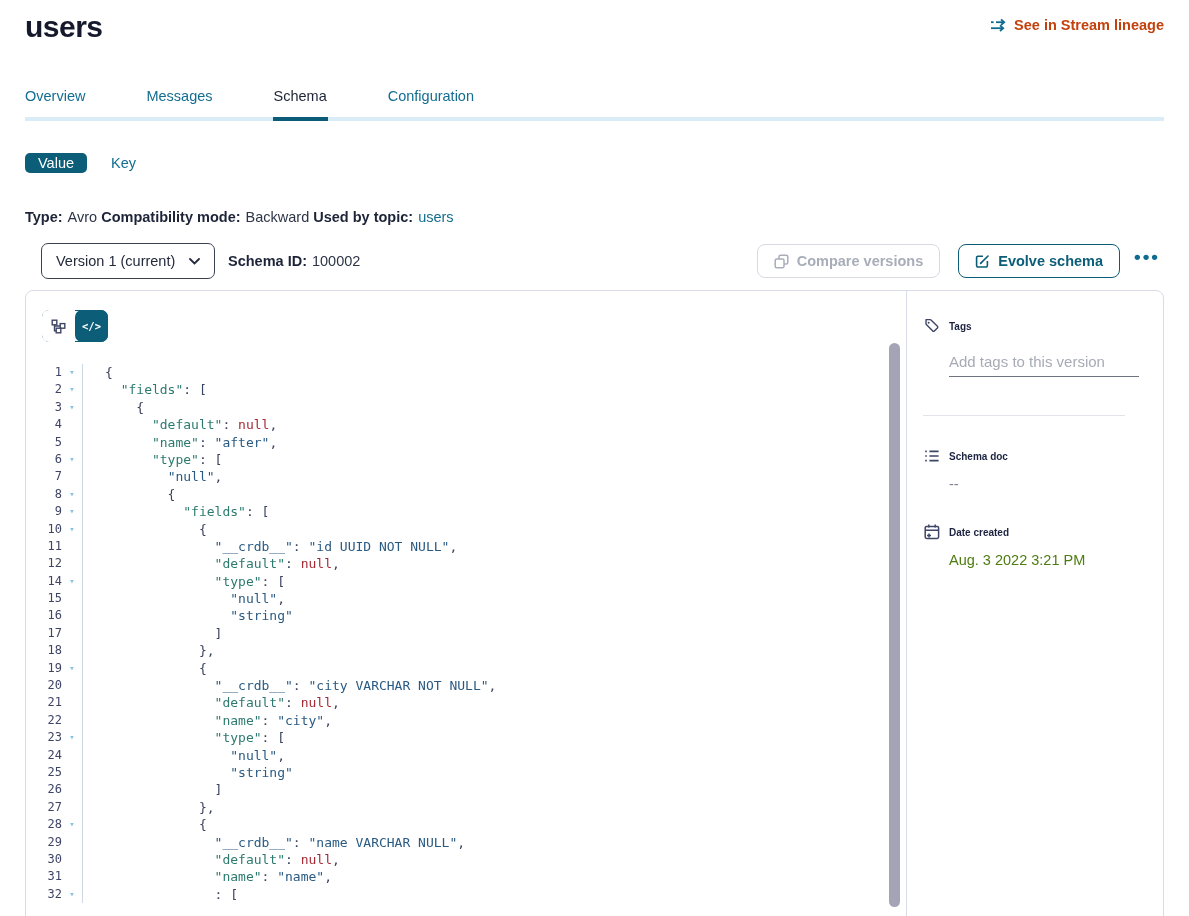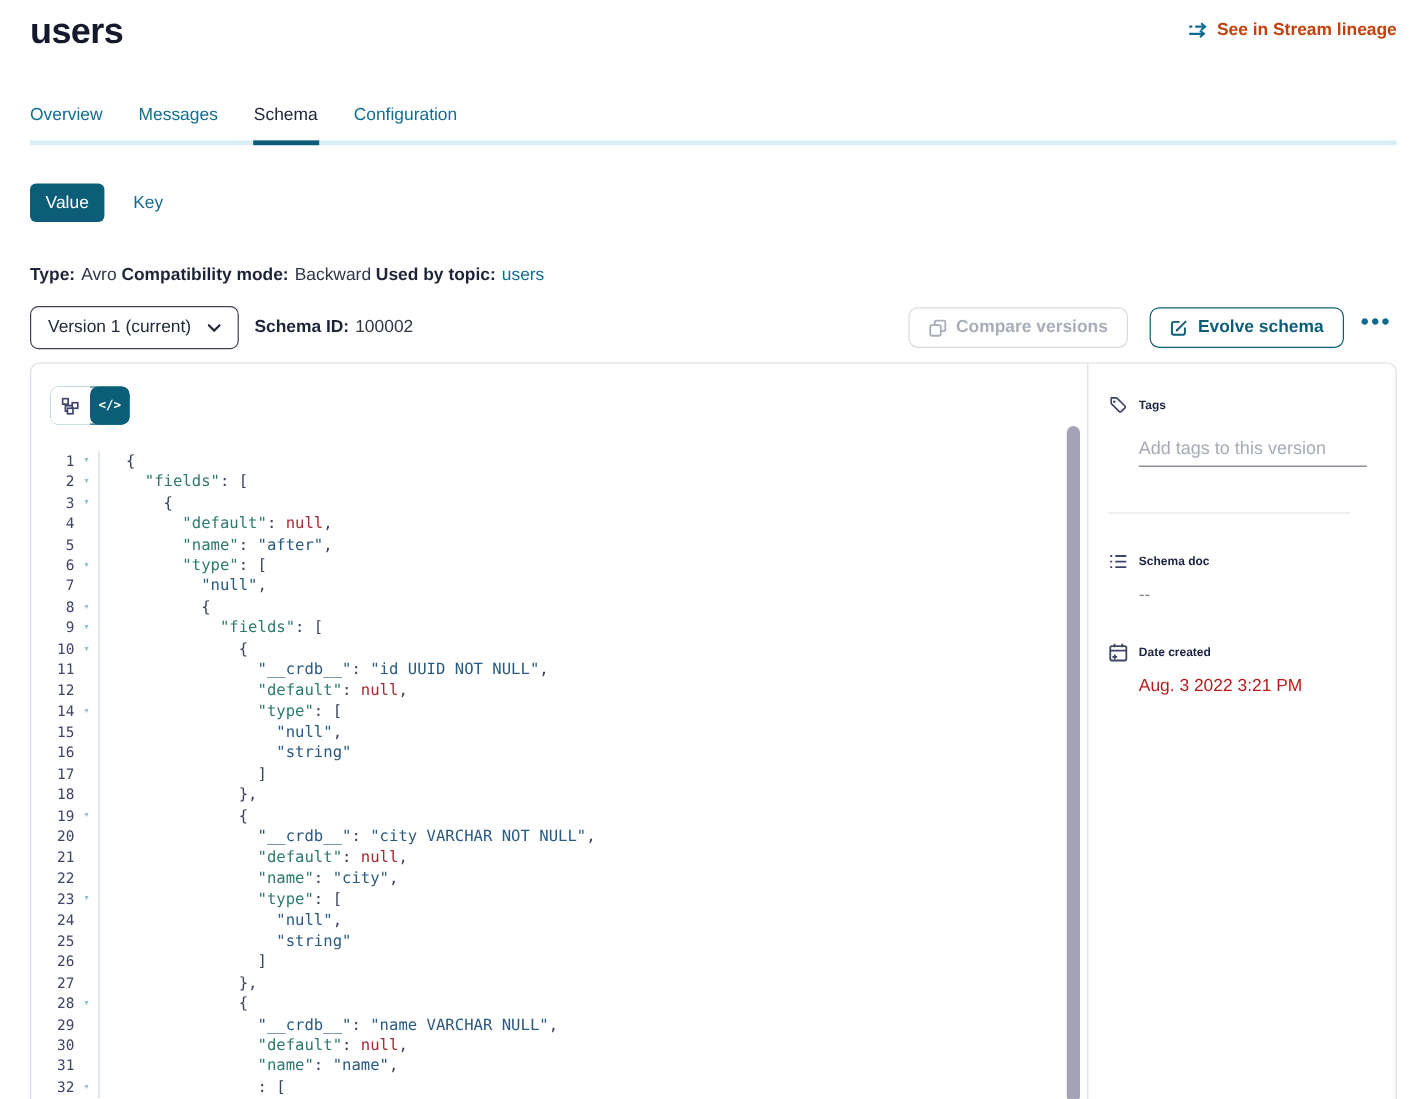--- a/index.html
+++ b/index.html
@@ -8,44 +8,44 @@
   .container { margin:0 25px; width:1139px; }
 
   
   .header { display:flex; align-items:flex-start; justify-content:space-between; padding-top:10px; }
   .page-title { font-size:30px; font-weight:700; letter-spacing:-0.5px; color:#15192b; }
   .lineage-link { display:flex; align-items:center; gap:7px; color:#c2410c; font-weight:700;
                   font-size:14.5px; margin-top:7px; cursor:pointer; }
 
   
   .tabs-wrap { margin-top:44px; position:relative; }
-  .tabs { display:flex; }
+  .tabs { display:flex;gap:31px; }
   .tab { font-size:14.5px; color:#136d91; margin-right:30px; padding-bottom:13px;
          position:relative; cursor:pointer; }
   .tab.active { color:#1b2335; font-weight:400; }
   .tab.active .tab-indicator { content:''; position:absolute; left:-1px; right:-1px; bottom:-4px;
          height:4px; background:#0b5c79; z-index:2; }
   .tab-track { height:4px; background:#daedf6; width:100%; }
 
   
   .vk-row { margin-top:32px; display:flex; align-items:center; }
-  .value-btn { background:#0c5d78; color:#ffffff; font-size:14.5px; height:32px; padding:0 13px;
+  .value-btn { background:#0c5d78; color:#ffffff; font-size:14.5px; height:20px; padding:0 13px;
                border:none; border-radius:5px; display:flex; align-items:center; cursor:pointer; }
   .key-link { color:#136d91; font-size:14.5px; margin-left:24px; cursor:pointer; }
 
   
   .meta-row { margin-top:36px; font-size:14.5px; display:flex; gap:4px; color:#2e3547; }
   .meta-label { font-weight:700; color:#1d2438; margin-right:5px; }
   .meta-link { color:#136d91; cursor:pointer; }
 
   
   .version-row { margin-top:18px; display:flex; align-items:center; }
   .version-select { height:36px; width:174px; border:1px solid #3a4152; border-radius:7px;
                     display:flex; align-items:center; justify-content:space-between;
-                    padding:0 14px; font-size:14.5px; color:#232a3b; cursor:pointer; background:#fff; }
+                    padding:0 14px; font-size:14.5px; color:#232a3b; cursor:pointer; background:#fff;margin-left:16px; }
   .schema-id { margin-left:13px; font-size:14.5px; }
   .btn-group { margin-left:auto; display:flex; align-items:center; }
   .btn { height:34px; border-radius:8px; font-size:14.5px; display:flex; align-items:center;
          gap:8px; padding:4px 16px; background:#fff; cursor:pointer; }
   .btn-disabled { border:1px solid #d7dae2; color:#a8adb9; font-weight:700; }
   .btn-primary-outline { border:1px solid #0c5d78; color:#0c5d78; font-weight:700; margin-left:18px; }
   .more-btn { color:#0f6c90; font-weight:700; font-size:19px; letter-spacing:2px; margin-left:10px;
               background:none; border:none; cursor:pointer; line-height:10px; padding:0 4px 8px 4px; }
 
   
@@ -79,21 +79,21 @@
   .side-heading { display:flex; align-items:center; gap:8px; font-size:10px; font-weight:700;
                   color:#1c2340; }
   .side-icon { color:#3f4566; display:flex; }
   .side-indent { margin-left:26px; }
   .tags-input { border:none; border-bottom:1px solid #6f7480; width:190px; font-size:15px;
                 padding:6px 0; margin-top:12px; outline:none; color:#2e3547;
                 font-family:"Liberation Sans", sans-serif; }
   .tags-input::placeholder { color:#a6abb5; }
   .side-divider { border:none; border-top:1px solid #e2e4ea; margin:38px 14px 0 0; }
   .side-section { margin-top:31px; }
-  .side-value { font-size:14.5px; color:#b91c1c; margin-top:11px; }
+  .side-value { font-size:14.5px; color:#4d7c0f; margin-top:11px; }
   .side-value.muted { color:#7f8590; }
 </style>
 </head>
 <body>
 
 <div class="container">
 
   <div class="header">
     <h1 class="page-title">users</h1>
     <div class="lineage-link">

